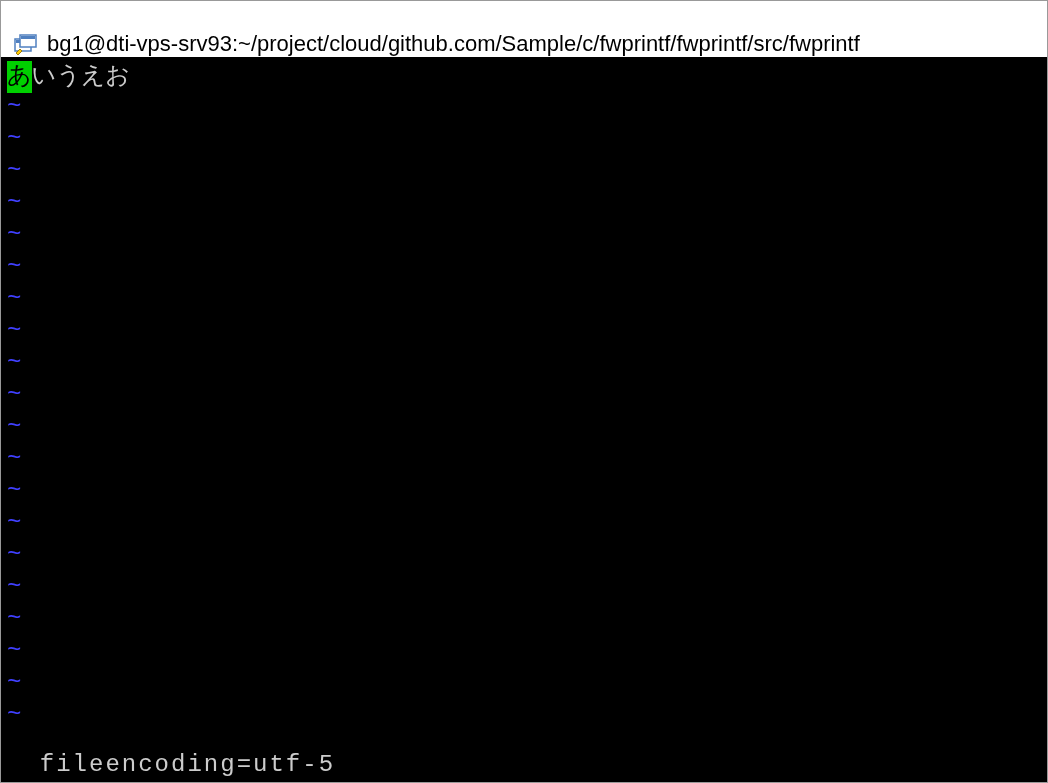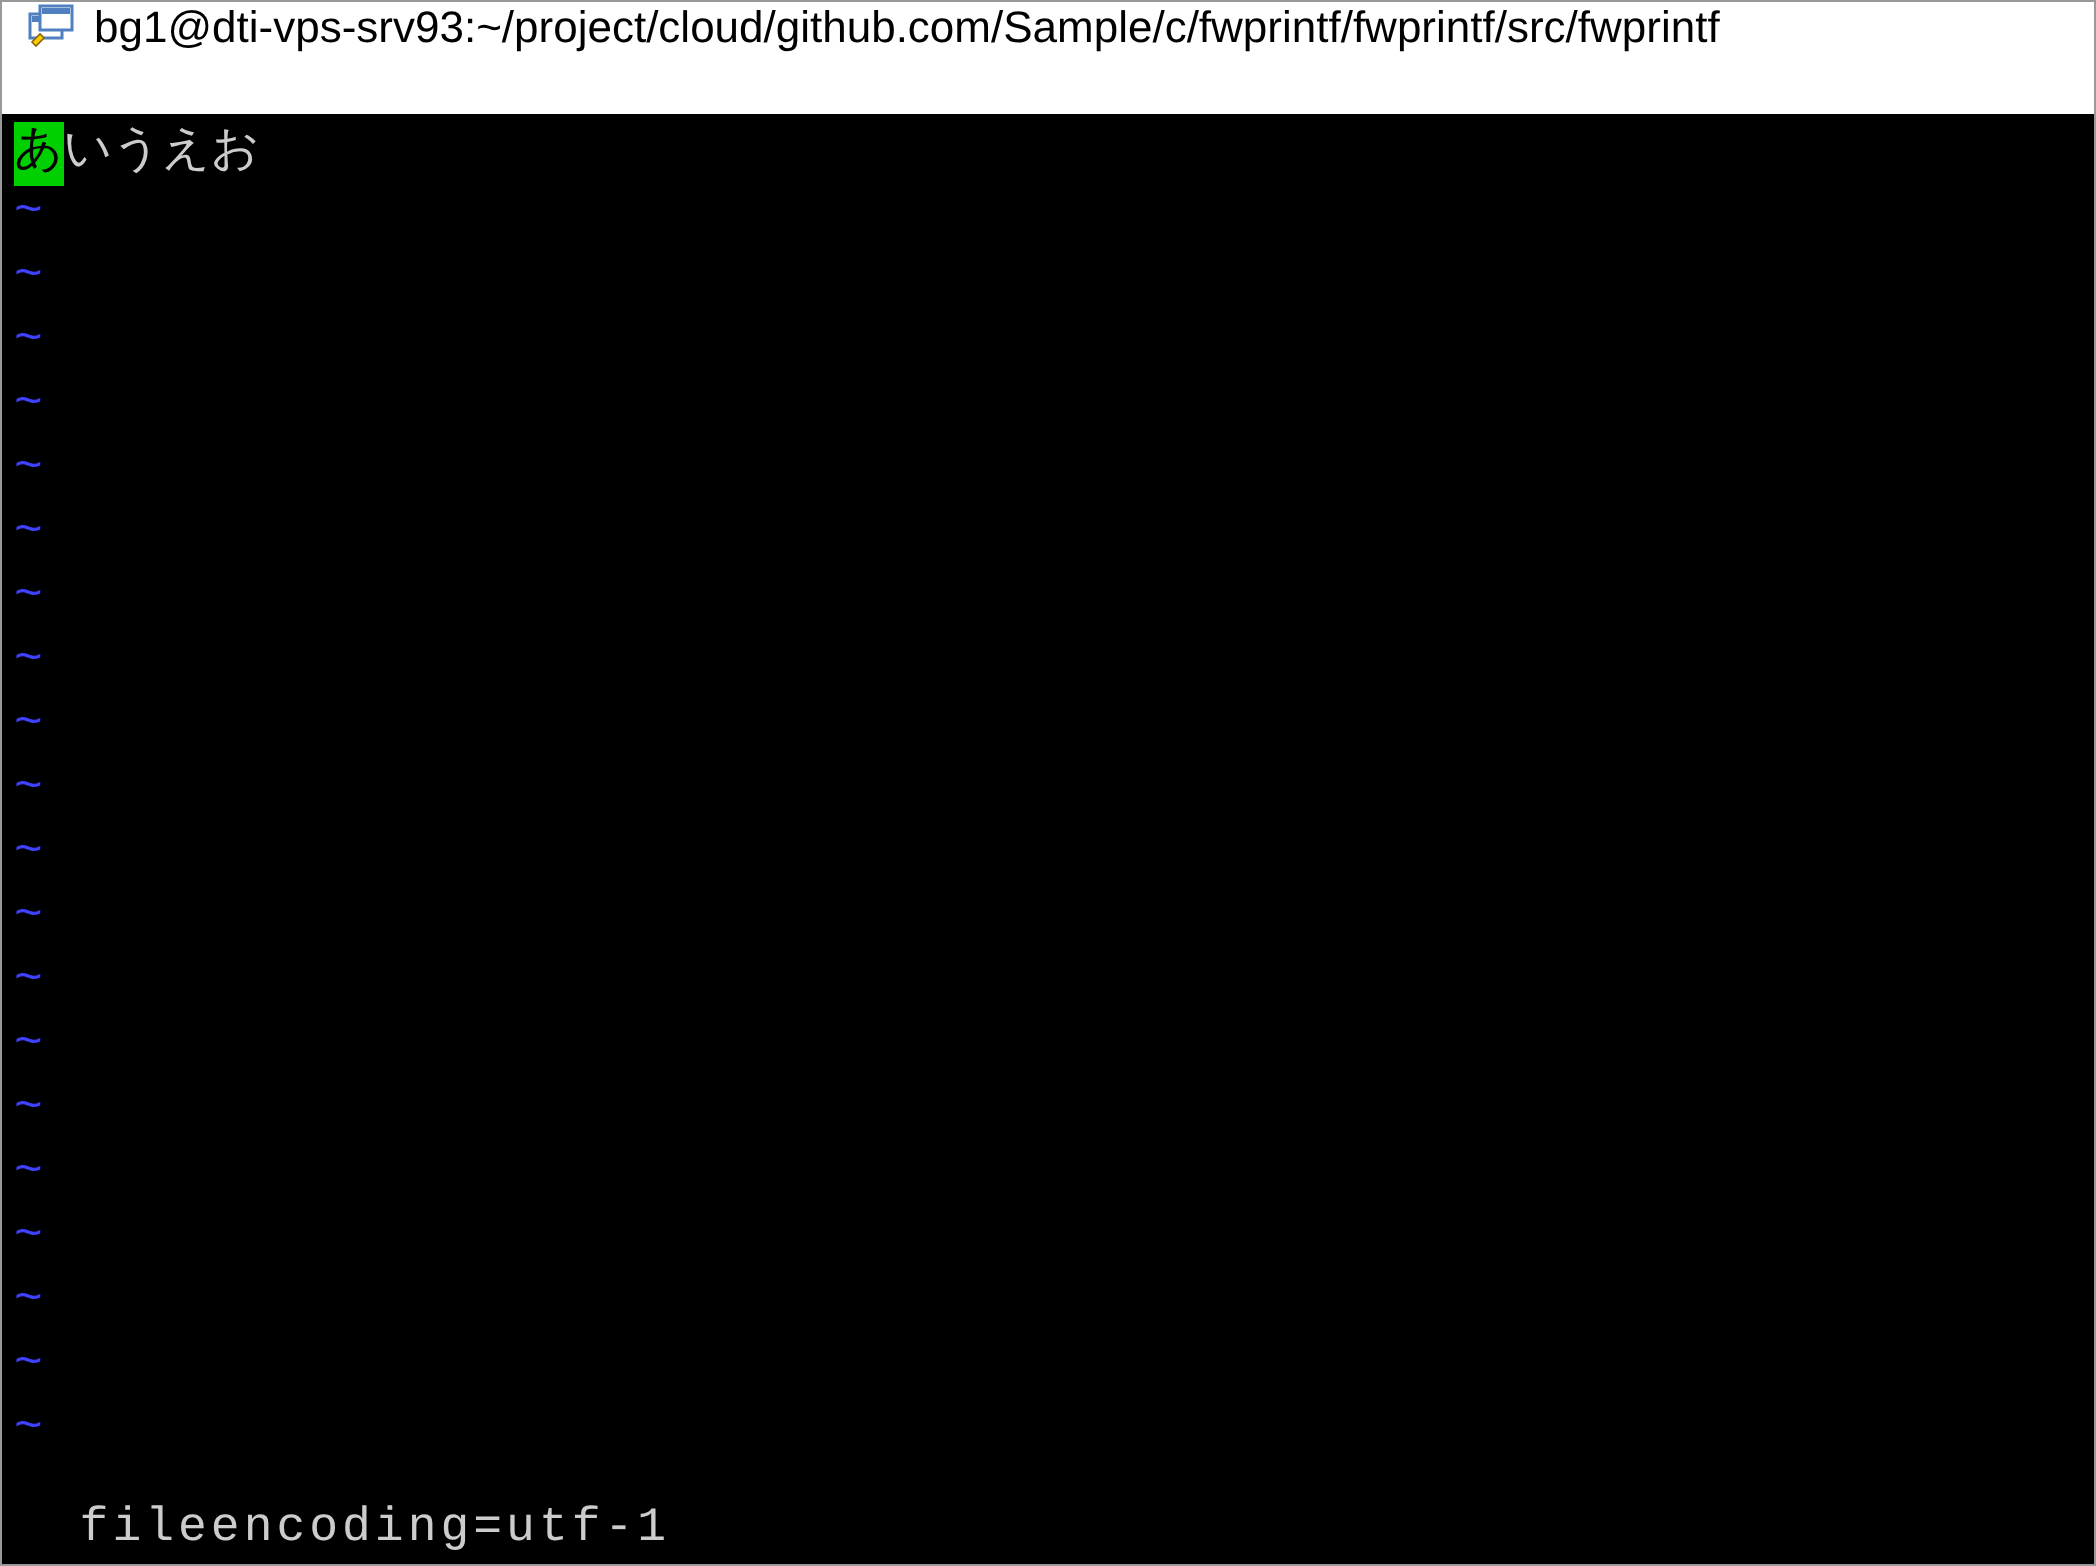--- a/index.html
+++ b/index.html
@@ -12,21 +12,21 @@
       height: 783px;
       background: #ffffff;
       font-family: "Meiryo", "MS PGothic", sans-serif;
       overflow: hidden;
       border: 1px solid #999;
     }
     .titlebar {
       height: 56px;
       background: #ffffff;
       display: flex;
-      align-items: flex-start;
+      align-items: flex-end;
       padding-left: 12px;
       gap: 10px;
     }
     .titlebar-icon {
       width: 24px;
       height: 24px;
       flex-shrink: 0;
     }
     .titlebar-text {
       font-size: 22px;
@@ -106,14 +106,14 @@
       <div class="line tilde">~</div>
       <div class="line tilde">~</div>
       <div class="line tilde">~</div>
       <div class="line tilde">~</div>
       <div class="line tilde">~</div>
       <div class="line tilde">~</div>
       <div class="line tilde">~</div>
       <div class="line tilde">~</div>
       <div class="line tilde">~</div>
     </div>
-  <div class="status-line">  fileencoding=utf-1</div>
+  <div class="status-line">  fileencoding=utf-5</div>
 </div>
 
 </body></html>

